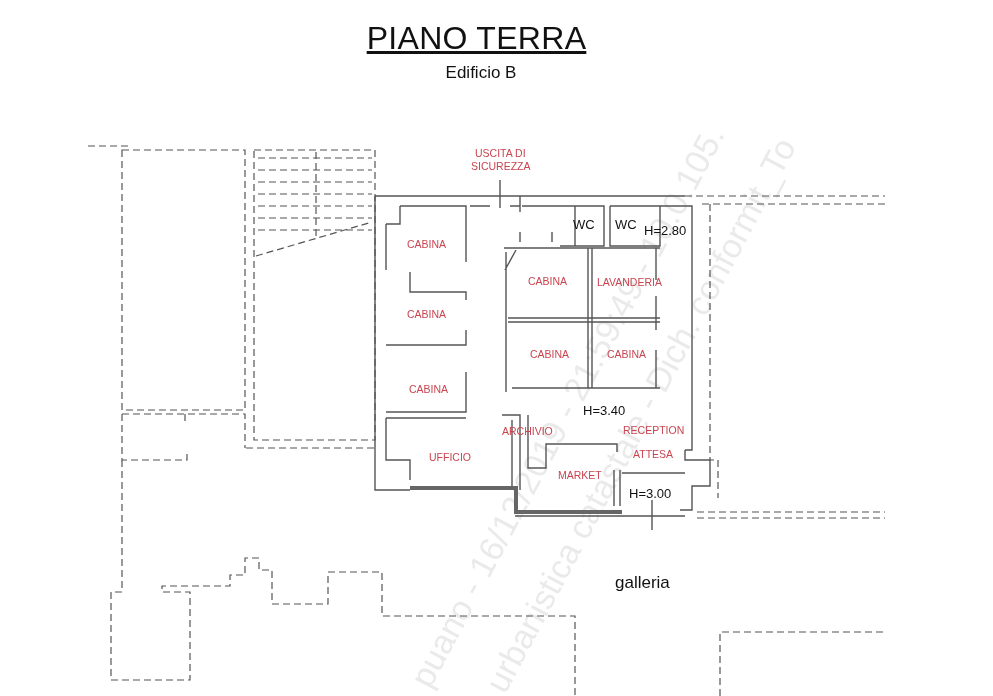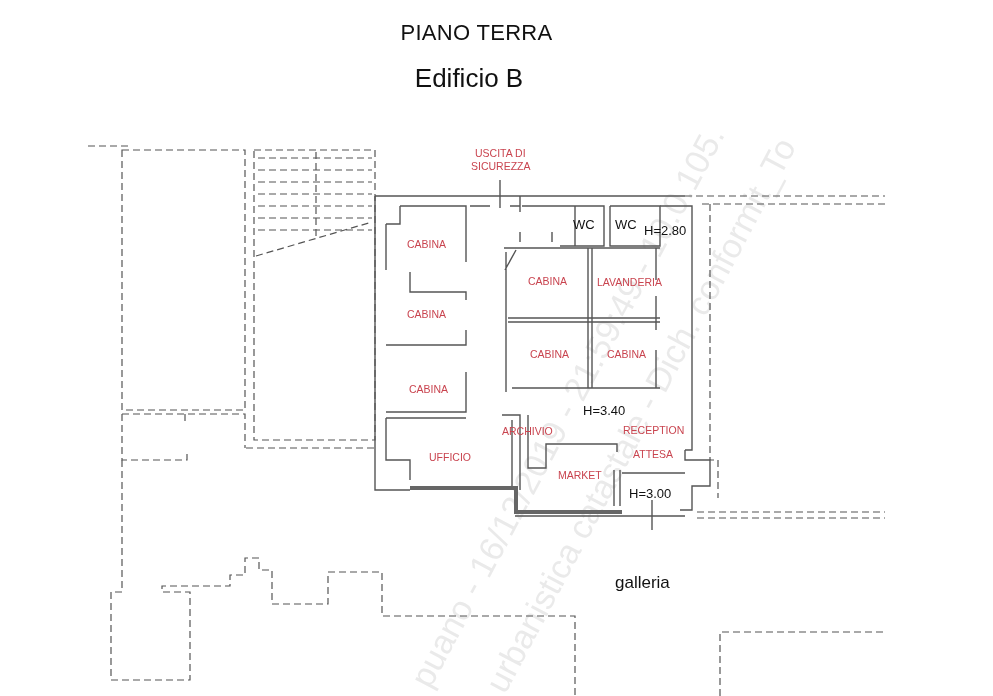--- a/index.html
+++ b/index.html
@@ -1,20 +1,20 @@
 <!DOCTYPE html>
 <html><head>
   <meta charset="utf-8">
   <style>
     html, body { margin: 0; padding: 0; background: #ffffff; }
     body { width: 993px; height: 696px; overflow: hidden; position: relative; font-family: "Liberation Sans", sans-serif; }
     .canvas { position: absolute; left: 0; top: 0; width: 993px; height: 696px; }
     .title { position: absolute; left: 0; width: 953px; text-align: center; color: #111; }
-    #t-main { top: 20px; font-size: 22px; letter-spacing: 0.3px; }
-    #t-sub { top: 63px; left: 0; width: 938px; font-size: 26px; }
+    #t-main { top: 20px; font-size: 32px; letter-spacing: 0.3px; text-decoration: underline; }
+    #t-sub { top: 63px; left: 12px; width: 938px; font-size: 17px; }
     svg text { font-family: "Liberation Sans", sans-serif; }
     .room { fill: #c9444f; font-size: 10.5px; }
     .blk { fill: #111; font-size: 13px; }
     .wm { fill: #d9d9d9; font-size: 34px; opacity: 0.55; }
     .wall { stroke: #555; stroke-width: 1.4; fill: none; }
     .dash { stroke: #555; stroke-width: 1.2; fill: none; stroke-dasharray: 7 4; }
     .thick { stroke: #666; stroke-width: 4; fill: none; }
   </style>
 </head>
 <body>

